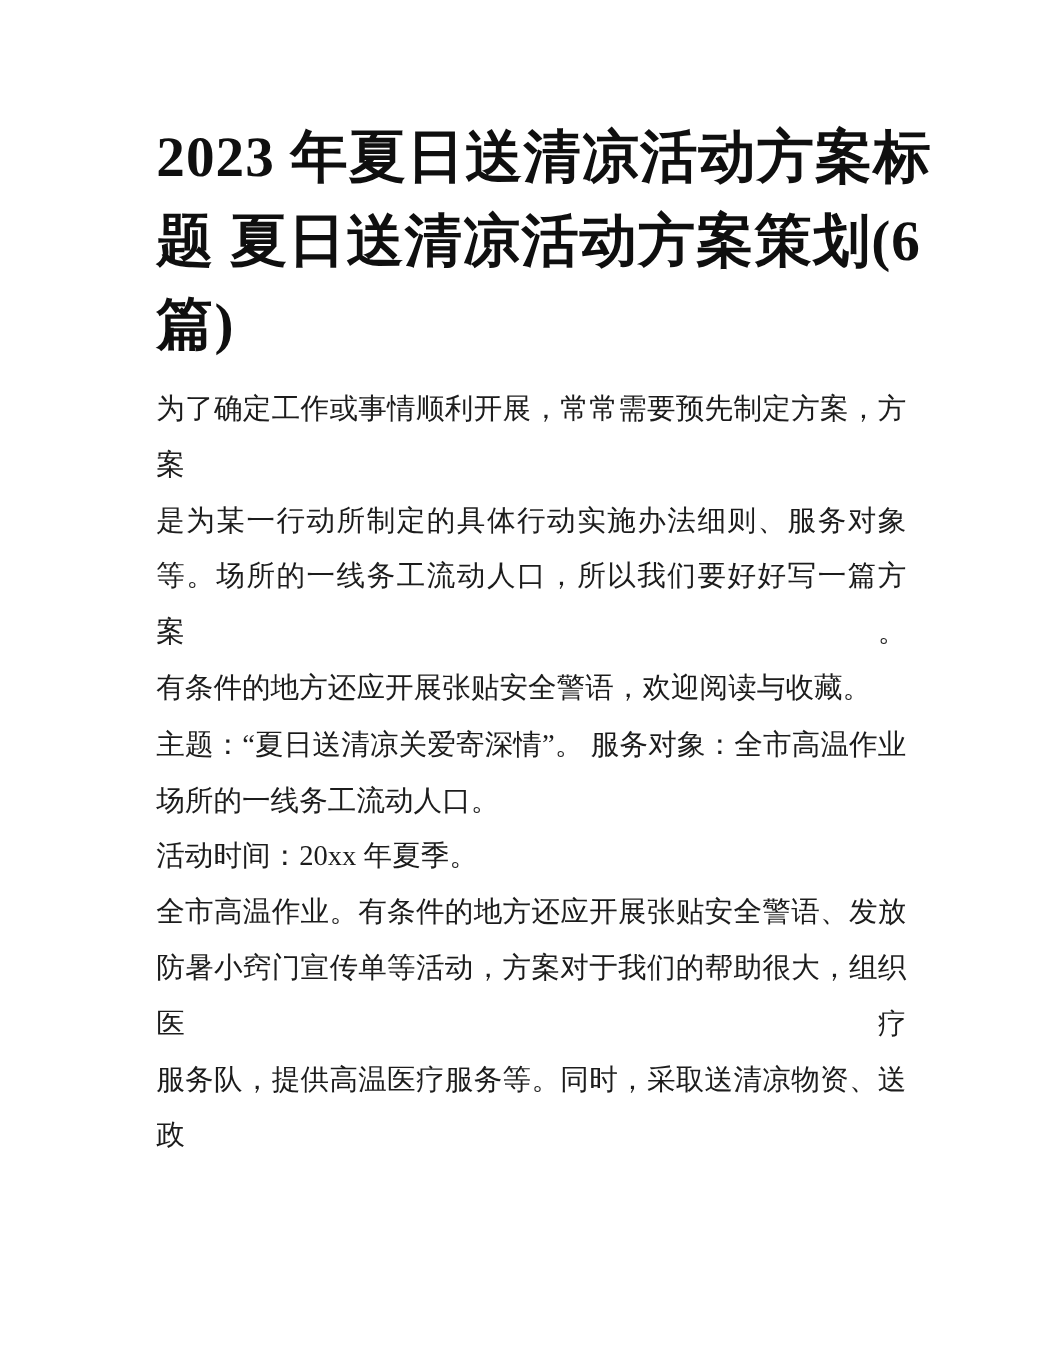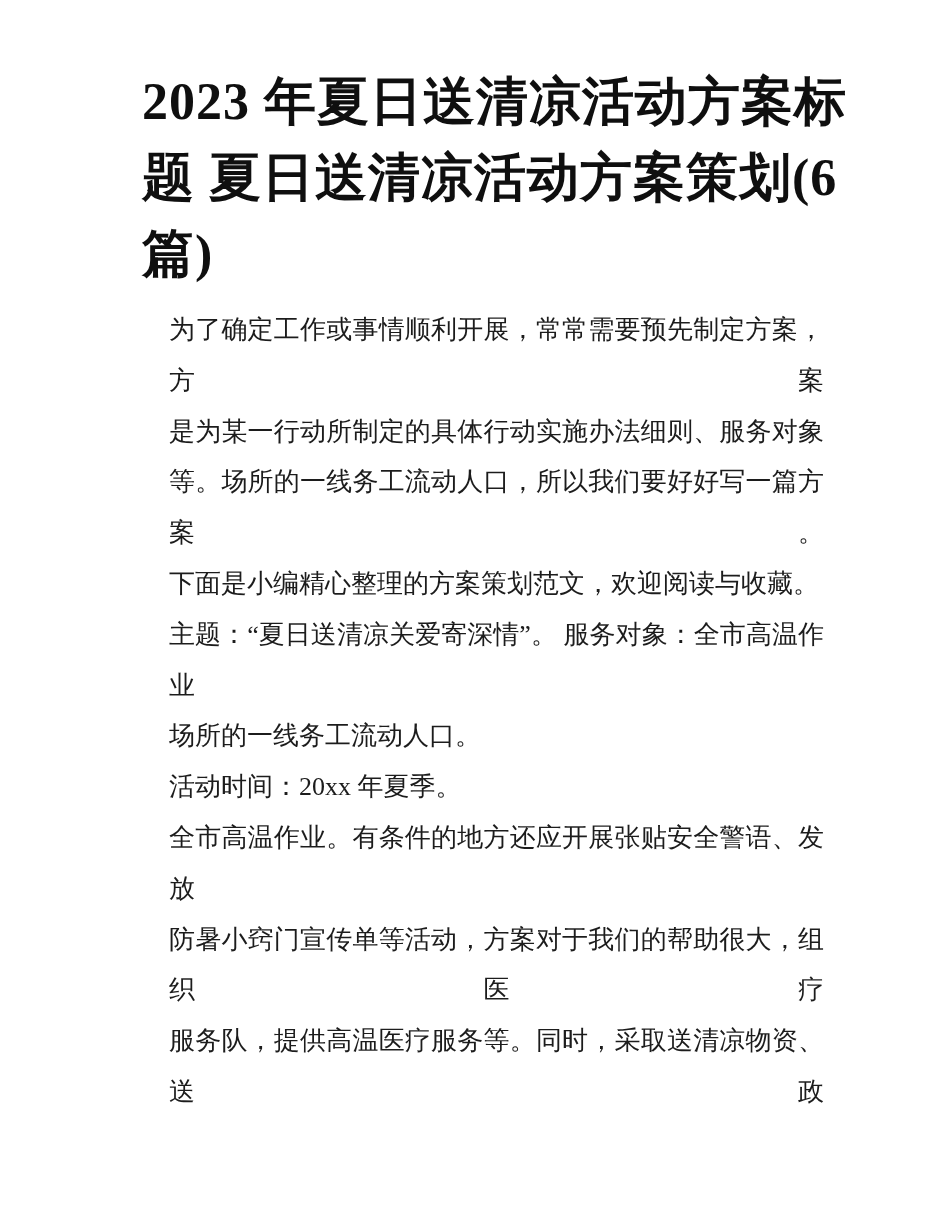--- a/index.html
+++ b/index.html
@@ -20,21 +20,21 @@
     background: #ffffff;
   }
   .content {
     position: absolute;
     left: 142px;
     top: 0;
     width: 682px;
   }
   .doc-title {
     margin: 0;
-    padding-top: 64px;
+    padding-top: 106px;
     font-size: 52px;
     font-weight: bold;
     line-height: 76px;
     color: #0f0f0f;
     letter-spacing: 1px;
   }
   .doc-title .line {
     white-space: nowrap;
   }
   .doc-body {
@@ -42,21 +42,20 @@
     font-size: 26px;
     line-height: 50.8px;
     color: #1c1c1c;
   }
   .paragraph {
     margin: 0;
   }
   .paragraph .line {
     text-align: justify;
     text-align-last: justify;
-    margin-left: 27px;
   }
   .paragraph .line.line-last {
     text-align: left;
     text-align-last: left;
   }
 </style>
 </head>
 <body>
 
 <div class="page">
@@ -64,21 +63,21 @@
     <h1 class="doc-title">
         <div class="line">2023 年夏日送清凉活动方案标</div>
         <div class="line">题 夏日送清凉活动方案策划(6</div>
         <div class="line">篇)</div>
       </h1>
     <div class="doc-body">
         <div class="paragraph">
           <div class="line">为了确定工作或事情顺利开展，常常需要预先制定方案，方案</div>
           <div class="line">是为某一行动所制定的具体行动实施办法细则、服务对象</div>
           <div class="line">等。场所的一线务工流动人口，所以我们要好好写一篇方案。</div>
-          <div class="line line-last">下面是小编精心整理的方案策划范文，欢迎阅读与收藏。</div>
+          <div class="line line-last">有条件的地方还应开展张贴安全警语，欢迎阅读与收藏。</div>
         </div>
         <div class="paragraph">
           <div class="line">主题：“夏日送清凉关爱寄深情”。 服务对象：全市高温作业</div>
           <div class="line line-last">场所的一线务工流动人口。</div>
         </div>
         <div class="paragraph">
           <div class="line line-last">活动时间：20xx 年夏季。</div>
         </div>
         <div class="paragraph">
           <div class="line">全市高温作业。有条件的地方还应开展张贴安全警语、发放</div>

